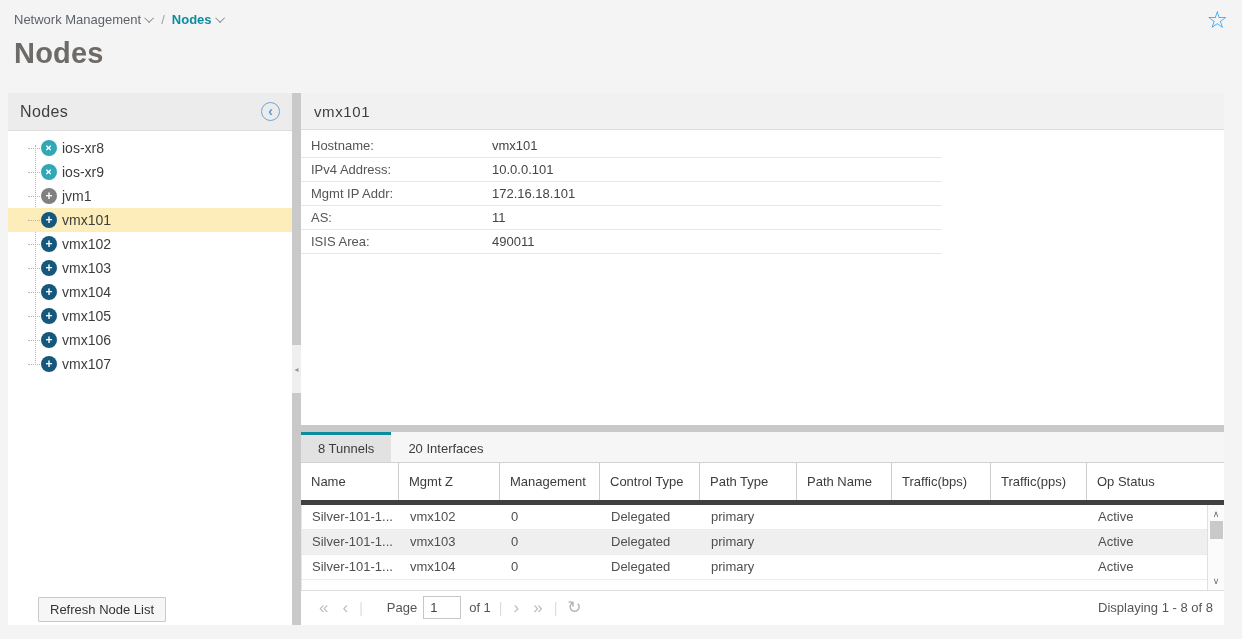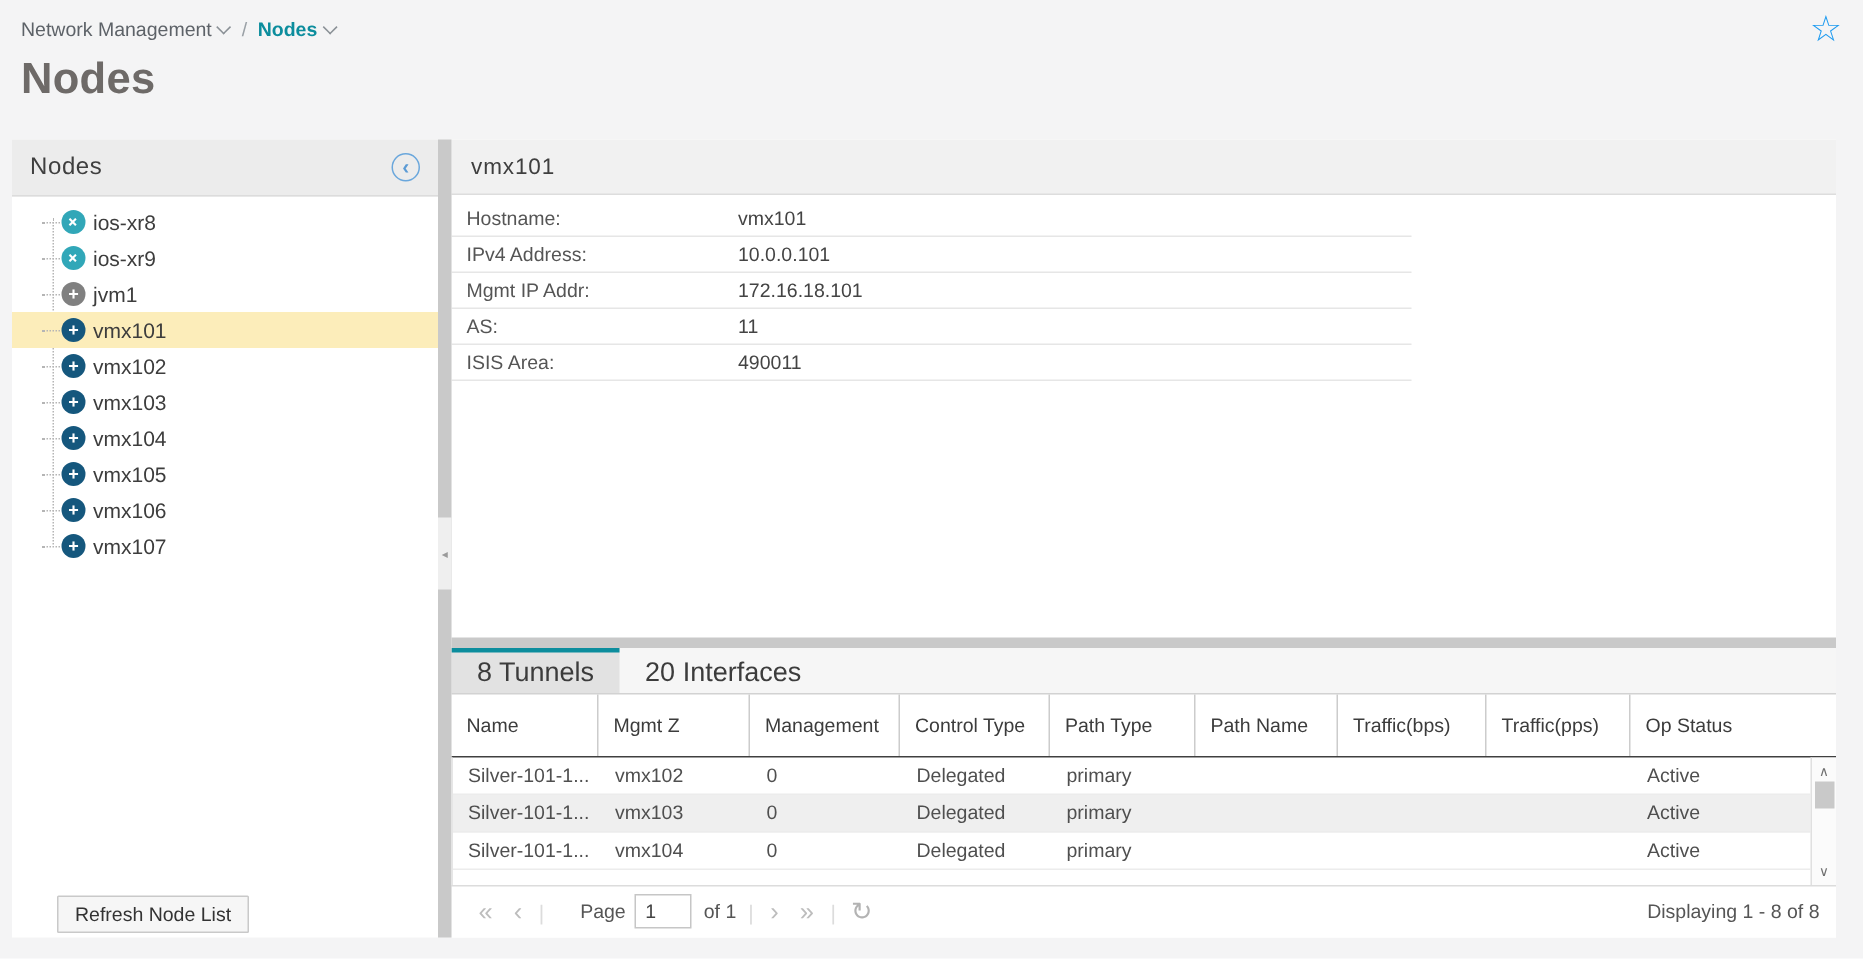--- a/index.html
+++ b/index.html
@@ -81,27 +81,27 @@
   .detail-body { height:302px; padding-top:4px; overflow:hidden; }
   .detail-row { display:flex; height:24px; align-items:center; border-bottom:1px solid #e6e6e6; width:640px; }
   .detail-label { width:191px; padding-left:10px; font-size:13px; color:#555; }
   .detail-value { font-size:13px; color:#444; }
 
   .hsplitter { height:7px; background:#c9c9c9; cursor:row-resize; }
 
   
   .tabs { height:31px; background:#f6f6f6; display:flex; }
   .tab {
-    display:flex; align-items:center; padding:0 17px; font-size:18px; color:#3c3c3c;
+    display:flex; align-items:center; padding:0 17px; font-size:13px; color:#3c3c3c;
     cursor:pointer; border-top:3px solid transparent;
   }
   .tab.active { background:#e2e2e2; border-top:3px solid #0c8d9d; }
 
   
-  .thead { height:44px; display:flex; border-top:1px solid #d2d2d2; border-bottom:1px solid #404040; background:#fff; padding-right:17px; }
+  .thead { height:44px; display:flex; border-top:1px solid #d2d2d2; border-bottom:5px solid #404040; background:#fff; padding-right:17px; }
   .th {
     display:flex; align-items:center; padding-left:10px; font-size:13px; color:#3c3c3c;
     border-right:1px solid #ccc; overflow:hidden; white-space:nowrap;
   }
   .th:last-child { border-right:none; }
   .c0{width:98px;} .c1{width:101px;} .c2{width:100px;} .c3{width:100px;} .c4{width:97px;}
   .c5{width:95px;} .c6{width:99px;} .c7{width:96px;} .c8{flex:1;}
   .tbody { height:87px; position:relative; border-left:1px solid #e6e6e6; }
   .trows { margin-right:17px; }
   .tr { height:25px; display:flex; border-bottom:1px solid #ececec; cursor:pointer; }

